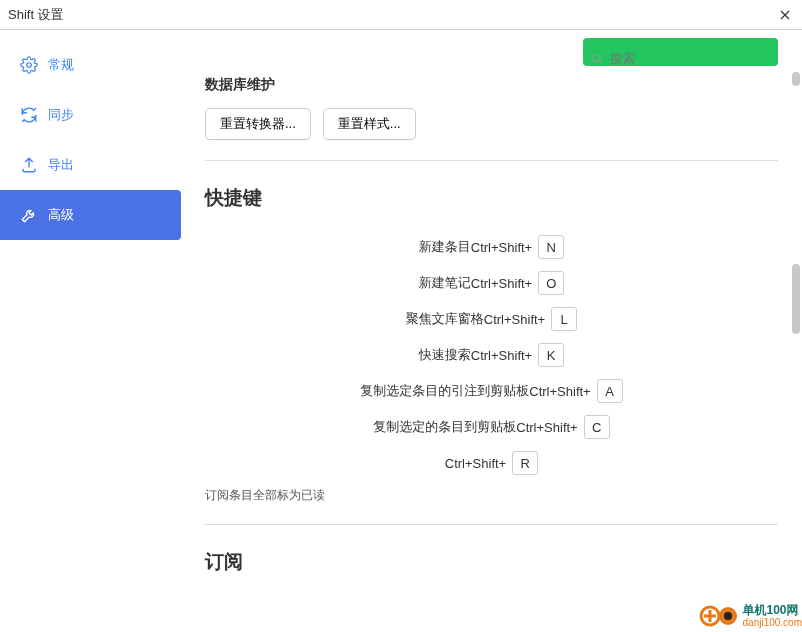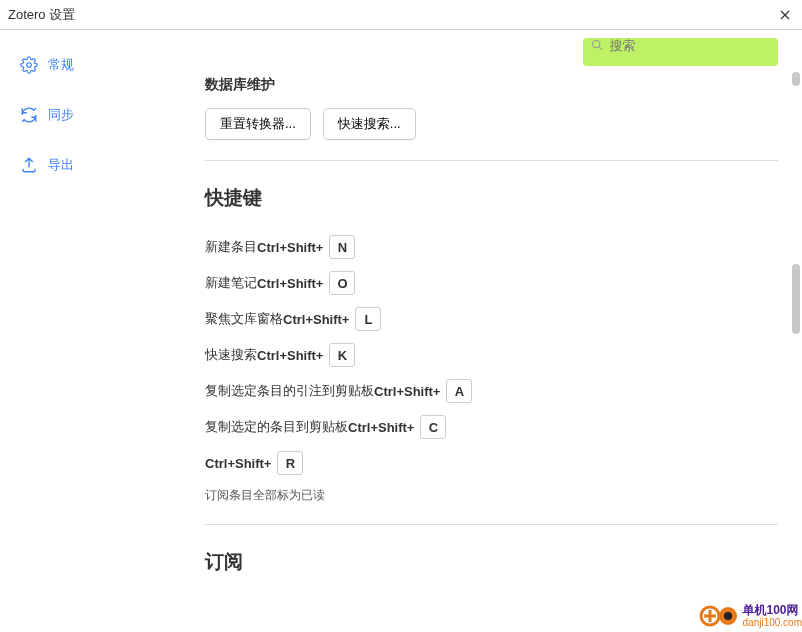--- a/index.html
+++ b/index.html
@@ -8,44 +8,44 @@
 .titlebar-close { width: 14px; height: 14px; display: flex; align-items: center; justify-content: center; cursor: pointer; }
 .titlebar-close svg { width: 10px; height: 10px; }
 .container { display: flex; height: calc(632px - 30px); }
 .sidebar { width: 185px; padding-top: 10px; }
 .sidebar-item { display: flex; align-items: center; height: 50px; padding-left: 20px; gap: 10px; cursor: pointer; color: #3b82f6; }
 .sidebar-item.active { background: #4a72e5; color: #fff; border-radius: 0 4px 4px 0; margin-right: 4px; }
 .sidebar-item .icon { width: 18px; height: 18px; display: flex; align-items: center; justify-content: center; }
 .sidebar-item svg { width: 18px; height: 18px; }
 .main { flex: 1; padding: 8px 24px 0 20px; position: relative; overflow-y: auto; }
 .search-wrap { display: flex; justify-content: flex-end; margin-bottom: 8px; }
-.search { background: #bef264; border-radius: 4px; height: 28px; width: 195px; display: flex; align-items: flex-start; padding: 0 8px; gap: 6px; color: #888; }
+.search { background: #22c55e; border-radius: 4px; height: 28px; width: 195px; display: flex; align-items: flex-end; padding: 0 8px; gap: 6px; color: #888; }
 .search input { border: none; background: transparent; outline: none; font-size: 13px; width: 100%; }
 .section-title { font-weight: bold; font-size: 14px; margin-bottom: 14px; margin-top: 10px; }
 .section-title.big { font-size: 19px; margin-top: 24px; margin-bottom: 18px; }
 .button-row { display: flex; gap: 12px; margin-bottom: 18px; }
 .btn { background: #fff; border: 1px solid #ccc; border-radius: 5px; padding: 6px 14px; font-size: 13px; cursor: pointer; box-shadow: 0 1px 1px rgba(0,0,0,0.04); }
 hr.divider { border: none; border-top: 1px solid #ddd; margin: 20px 0 8px 0; }
-.shortcut-row { display: flex; align-items: center; justify-content: flex-start; height: 36px; }
+.shortcut-row { display: flex; align-items: center; justify-content: center; height: 36px; }
 .shortcut-label { font-size: 13px; }
-.shortcut-combo { display: flex; align-items: center; gap: 6px; font-size: 13px; font-weight: bold; }
+.shortcut-combo { display: flex; align-items: center; gap: 6px; font-size: 13px; }
 .key-box { border: 1px solid #ccc; border-radius: 3px; min-width: 26px; height: 24px; display: flex; align-items: center; justify-content: center; padding: 0 6px; background: #fff; font-size: 13px; }
 .note { font-size: 12px; color: #555; margin-top: 6px; }
 .scrollbar-track { position: absolute; right: 2px; top: 34px; width: 8px; height: calc(100% - 40px); }
 .scrollbar-thumb { position: absolute; right: 0; width: 8px; background: #c8c8c8; border-radius: 4px; }
 .watermark { position: absolute; right: 0; bottom: 4px; display: flex; align-items: center; gap: 4px; font-size: 12px; }
-.watermark .wm-text1 { color: #4c1d95; font-weight: bold; }
+.watermark .wm-text1 { color: #0f766e; font-weight: bold; }
 .watermark .wm-text2 { color: #e87a1a; font-size: 10px; }
 .wm-icon { display:flex; align-items:center; }
 </style>
 </head>
 <body>
 
 <div class="titlebar">
-  <span>Zotero 设置</span>
+  <span>Shift 设置</span>
   <span class="titlebar-close">
     <svg viewBox="0 0 10 10">
         <path d="M1 1 L9 9 M9 1 L1 9" stroke="#333" stroke-width="1.2" fill="none"></path>
       </svg>
   </span>
 </div>
 
 <div class="container">
   <div class="sidebar">
     <div class="sidebar-item">
@@ -67,37 +67,45 @@
       <span>同步</span>
     </div>
     <div class="sidebar-item">
       <span class="icon">
         <svg viewBox="0 0 24 24" fill="none" stroke="currentColor" stroke-width="1.8">
             <path d="M12 3v12M7 8l5-5 5 5M4 17v2a2 2 0 0 0 2 2h12a2 2 0 0 0 2-2v-2"></path>
           </svg>
       </span>
       <span>导出</span>
     </div>
+    <div class="sidebar-item active">
+      <span class="icon">
+        <svg viewBox="0 0 24 24" fill="none" stroke="currentColor" stroke-width="1.8">
+            <path d="M14.7 6.3a4 4 0 0 0-5.4 5.4L3 18l3 3 6.3-6.3a4 4 0 0 0 5.4-5.4L15 12l-3-3 2.7-2.7z"></path>
+          </svg>
+      </span>
+      <span>高级</span>
+    </div>
   </div>
 
   <div class="main">
     <div class="search-wrap">
       <div class="search">
         <svg width="14" height="14" viewBox="0 0 24 24" fill="none" stroke="#999" stroke-width="2">
             <circle cx="10" cy="10" r="7"></circle>
             <path d="M21 21l-6-6"></path>
           </svg>
         <input type="text" placeholder="搜索" style="">
       </div>
     </div>
 
     <div class="section-title">数据库维护</div>
     <div class="button-row">
       <button class="btn">重置转换器...</button>
-      <button class="btn">快速搜索...</button>
+      <button class="btn">重置样式...</button>
     </div>
 
     <hr class="divider">
 
     <div class="section-title big">快捷键</div>
     <div id="shortcut-list">
         <div class="shortcut-row">
           <span class="shortcut-label">新建条目</span>
           <span class="shortcut-combo">
             <span>Ctrl+Shift+</span>

